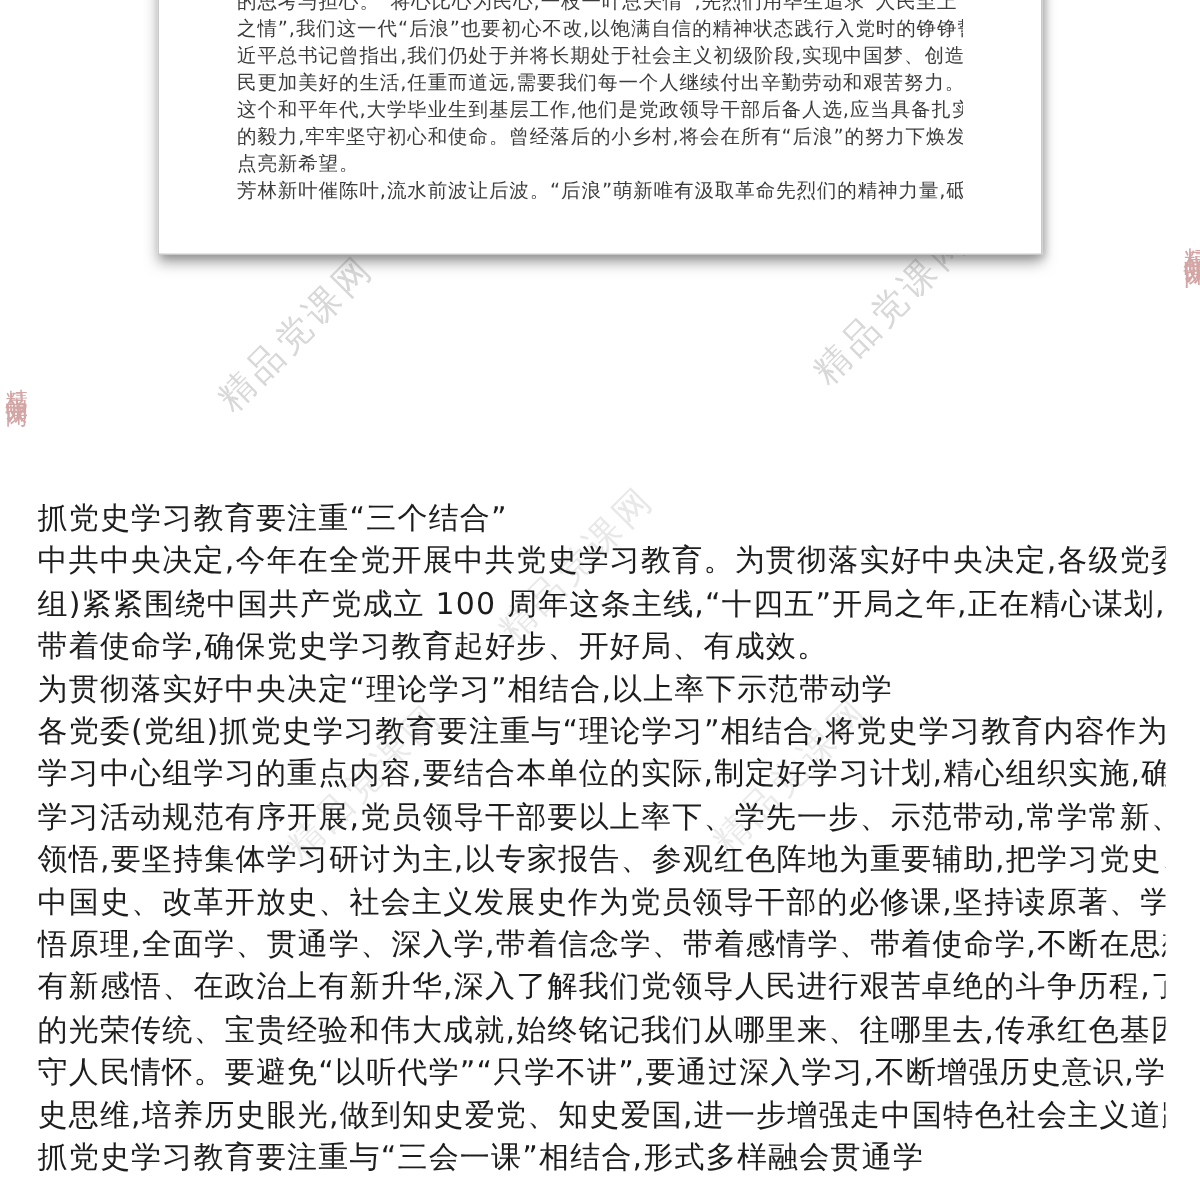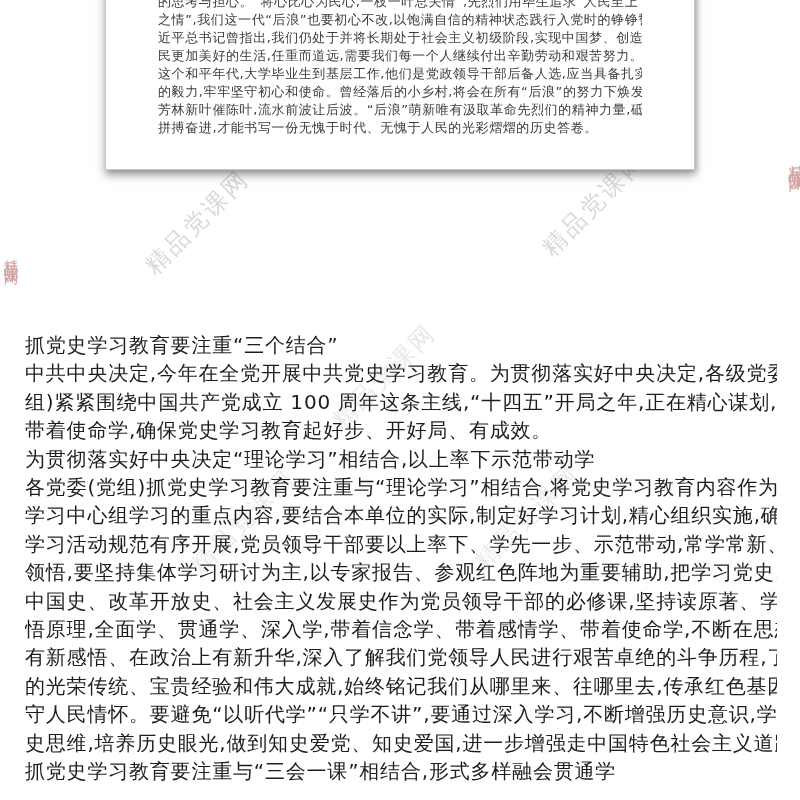--- a/index.html
+++ b/index.html
@@ -90,22 +90,22 @@
   </div>
 
 <div class="page-card">
   <div>
       <div class="page-line">的思考与担心。“将心比心为民心,一枝一叶总关情”,先烈们用毕生追求“人民至上”的“殷殷</div>
       <div class="page-line">之情”,我们这一代“后浪”也要初心不改,以饱满自信的精神状态践行入党时的铮铮誓言。习</div>
       <div class="page-line">近平总书记曾指出,我们仍处于并将长期处于社会主义初级阶段,实现中国梦、创造全体人</div>
       <div class="page-line">民更加美好的生活,任重而道远,需要我们每一个人继续付出辛勤劳动和艰苦努力。在现今</div>
       <div class="page-line">这个和平年代,大学毕业生到基层工作,他们是党政领导干部后备人选,应当具备扎实生根</div>
       <div class="page-line">的毅力,牢牢坚守初心和使命。曾经落后的小乡村,将会在所有“后浪”的努力下焕发新光彩,</div>
+      <div class="page-line">点亮新希望。</div>
       <div class="page-line">芳林新叶催陈叶,流水前波让后波。“后浪”萌新唯有汲取革命先烈们的精神力量,砥砺初心、</div>
-      <div class="page-line">拼搏奋进,才能书写一份无愧于时代、无愧于人民的光彩熠熠的历史答卷。</div>
     </div>
 </div>
 
 <div class="body-text">
     <div class="body-line">抓党史学习教育要注重“三个结合”</div>
     <div class="body-line">中共中央决定,今年在全党开展中共党史学习教育。为贯彻落实好中央决定,各级党委(党</div>
     <div class="body-line">组)紧紧围绕中国共产党成立 100 周年这条主线,“十四五”开局之年,正在精心谋划,周密</div>
     <div class="body-line">带着使命学,确保党史学习教育起好步、开好局、有成效。</div>
     <div class="body-line">为贯彻落实好中央决定“理论学习”相结合,以上率下示范带动学</div>
     <div class="body-line">各党委(党组)抓党史学习教育要注重与“理论学习”相结合,将党史学习教育内容作为理论</div>

